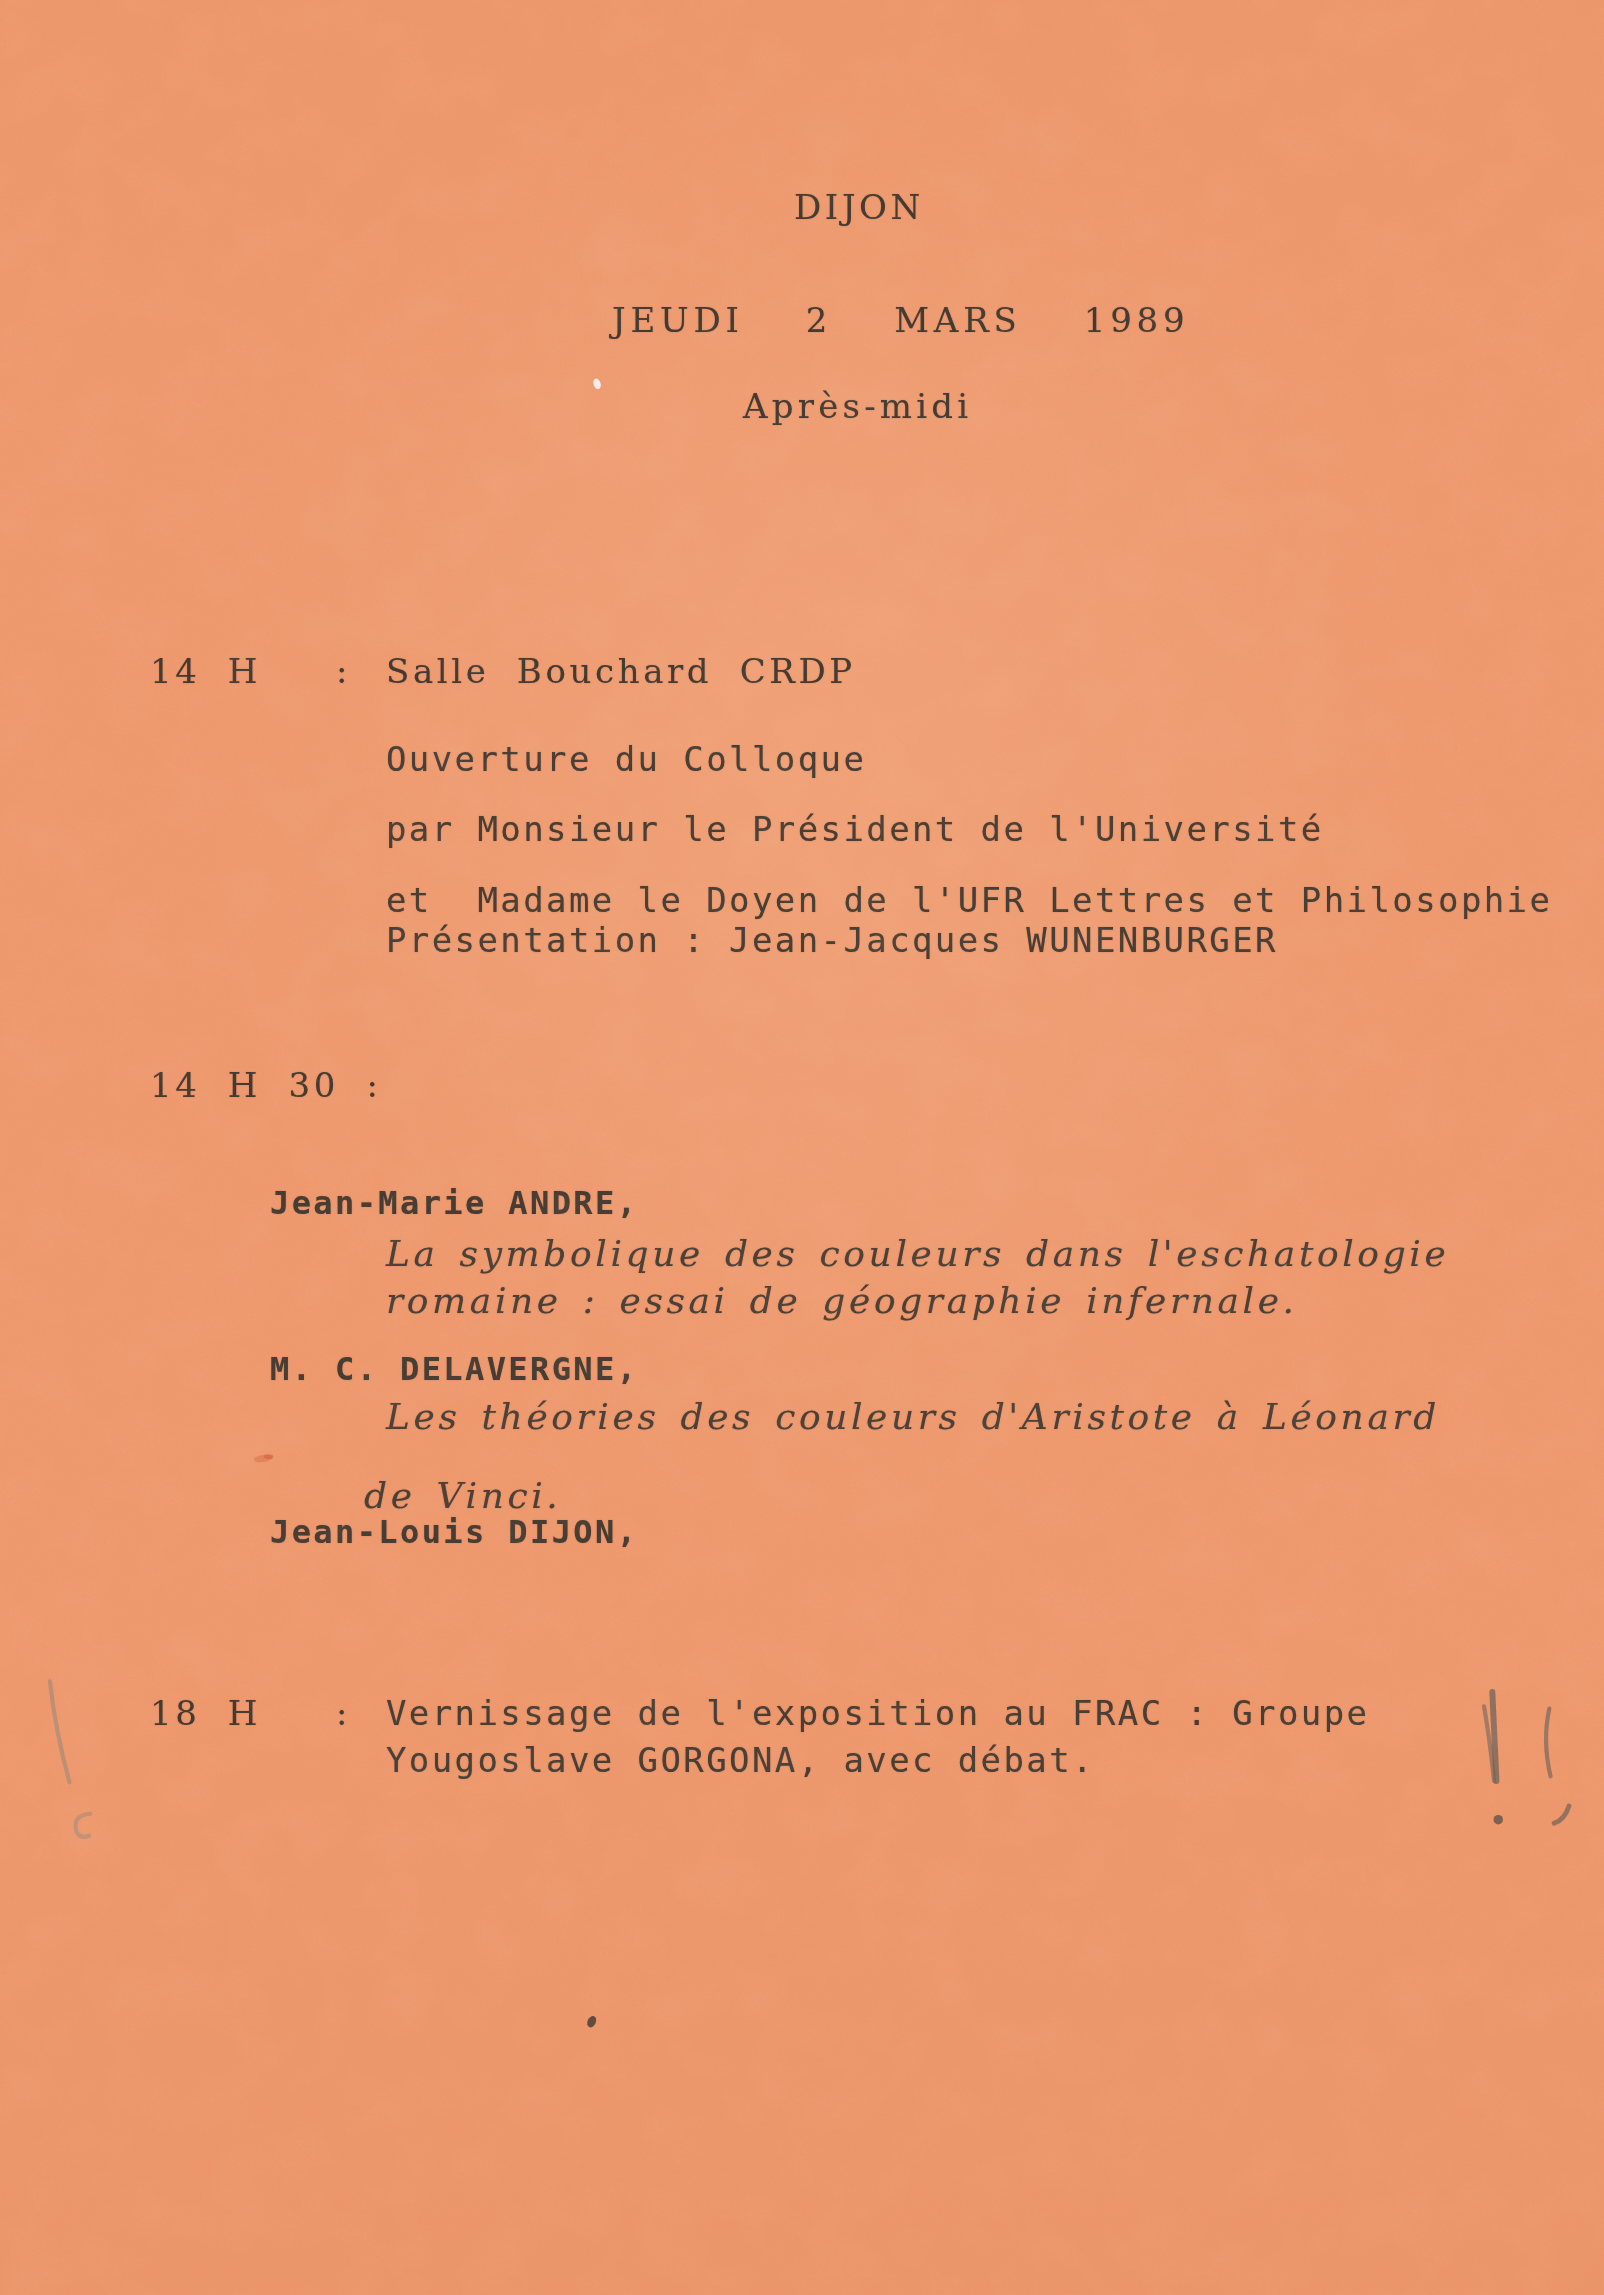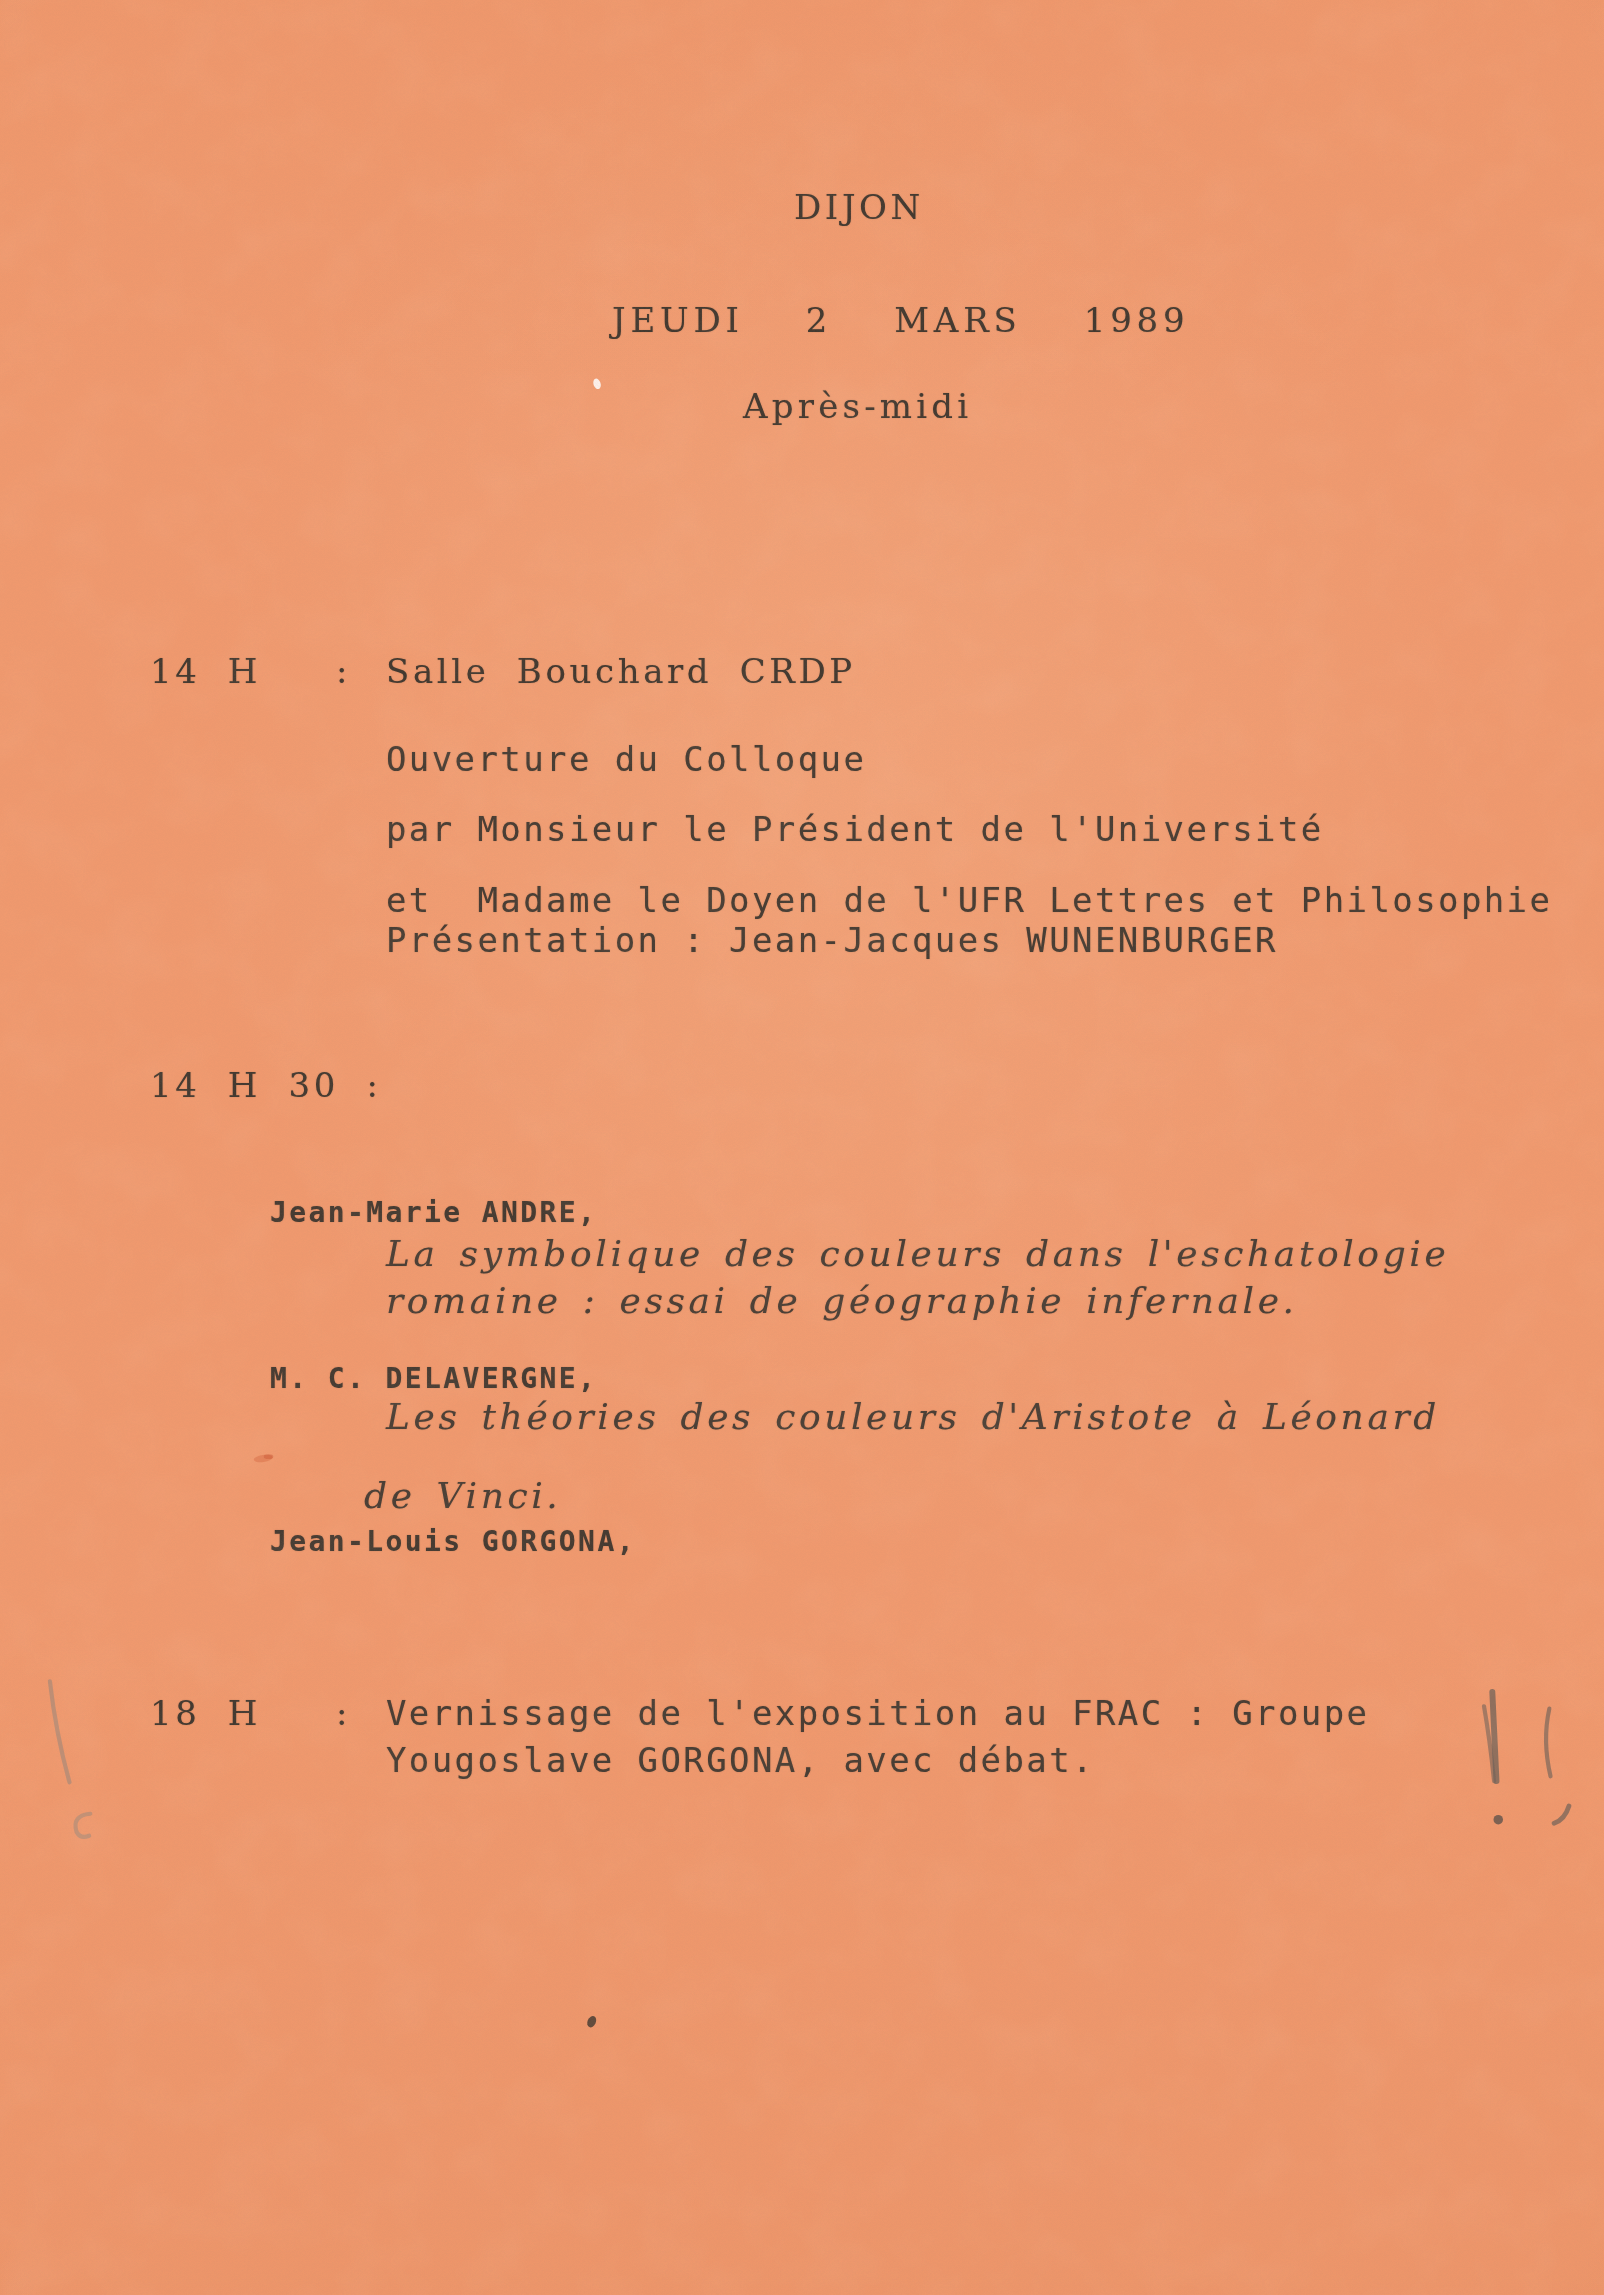--- a/index.html
+++ b/index.html
@@ -37,25 +37,24 @@
   .tw-sans{
     font-family:"DejaVu Sans Mono", monospace;
     font-size:34px;
     letter-spacing:2.4px;
     color:#473c33;
     text-align:right;
   }
   
   .tw-name{
     font-family:"DejaVu Sans Mono", monospace;
-    font-size:28px;
+    font-size:32px;
     font-weight:bold;
     letter-spacing:2.4px;
     color:#453a31;
-    margin-top:12px;
   }
   
   .tw-italic{
     font-family:"DejaVu Serif", serif;
     font-style:italic;
     font-size:36px;
     letter-spacing:3.6px;
     word-spacing:6px;
     color:#4a3e35;
   }
@@ -85,21 +84,21 @@
   <div class="line tw-serif" style="left:150px;top:1065px;">14 H 30 :</div>
 
   <div class="line tw-name" style="left:270px;top:1184px;">Jean-Marie ANDRE,</div>
   <div class="line tw-italic" style="left:386px;top:1233px;">La symbolique des couleurs dans l'eschatologie</div>
   <div class="line tw-italic" style="left:386px;top:1280px;">romaine : essai de géographie infernale.</div>
 
   <div class="line tw-name" style="left:270px;top:1350px;">M. C. DELAVERGNE,</div>
   <div class="line tw-italic" style="left:386px;top:1396px;">Les théories des couleurs d'Aristote à Léonard</div>
   <div class="line tw-italic" style="left:364px;top:1443px;margin-top:32px;">de Vinci.</div>
 
-  <div class="line tw-name" style="left:270px;top:1513px;">Jean-Louis GORGONA,</div>
+  <div class="line tw-name" style="left:270px;top:1513px;">Jean-Louis DIJON,</div>
 
   <div class="line tw-serif" style="left:150px;top:1693px;">18 H</div>
   <div class="line tw-serif" style="left:336px;top:1693px;">:</div>
   <div class="line tw-sans" style="left:386px;top:1693px;">Vernissage de l'exposition au FRAC : Groupe</div>
   <div class="line tw-sans" style="left:386px;top:1740px;">Yougoslave GORGONA, avec débat.</div>
 
   <svg class="marks" width="1604" height="2295" viewBox="0 0 2700 3863">
 
     <g stroke="#96857a" fill="none" stroke-linecap="round">
       <path d="M 84 2830 Q 94 2918 117 3000" stroke-width="7" opacity="0.55"></path>

